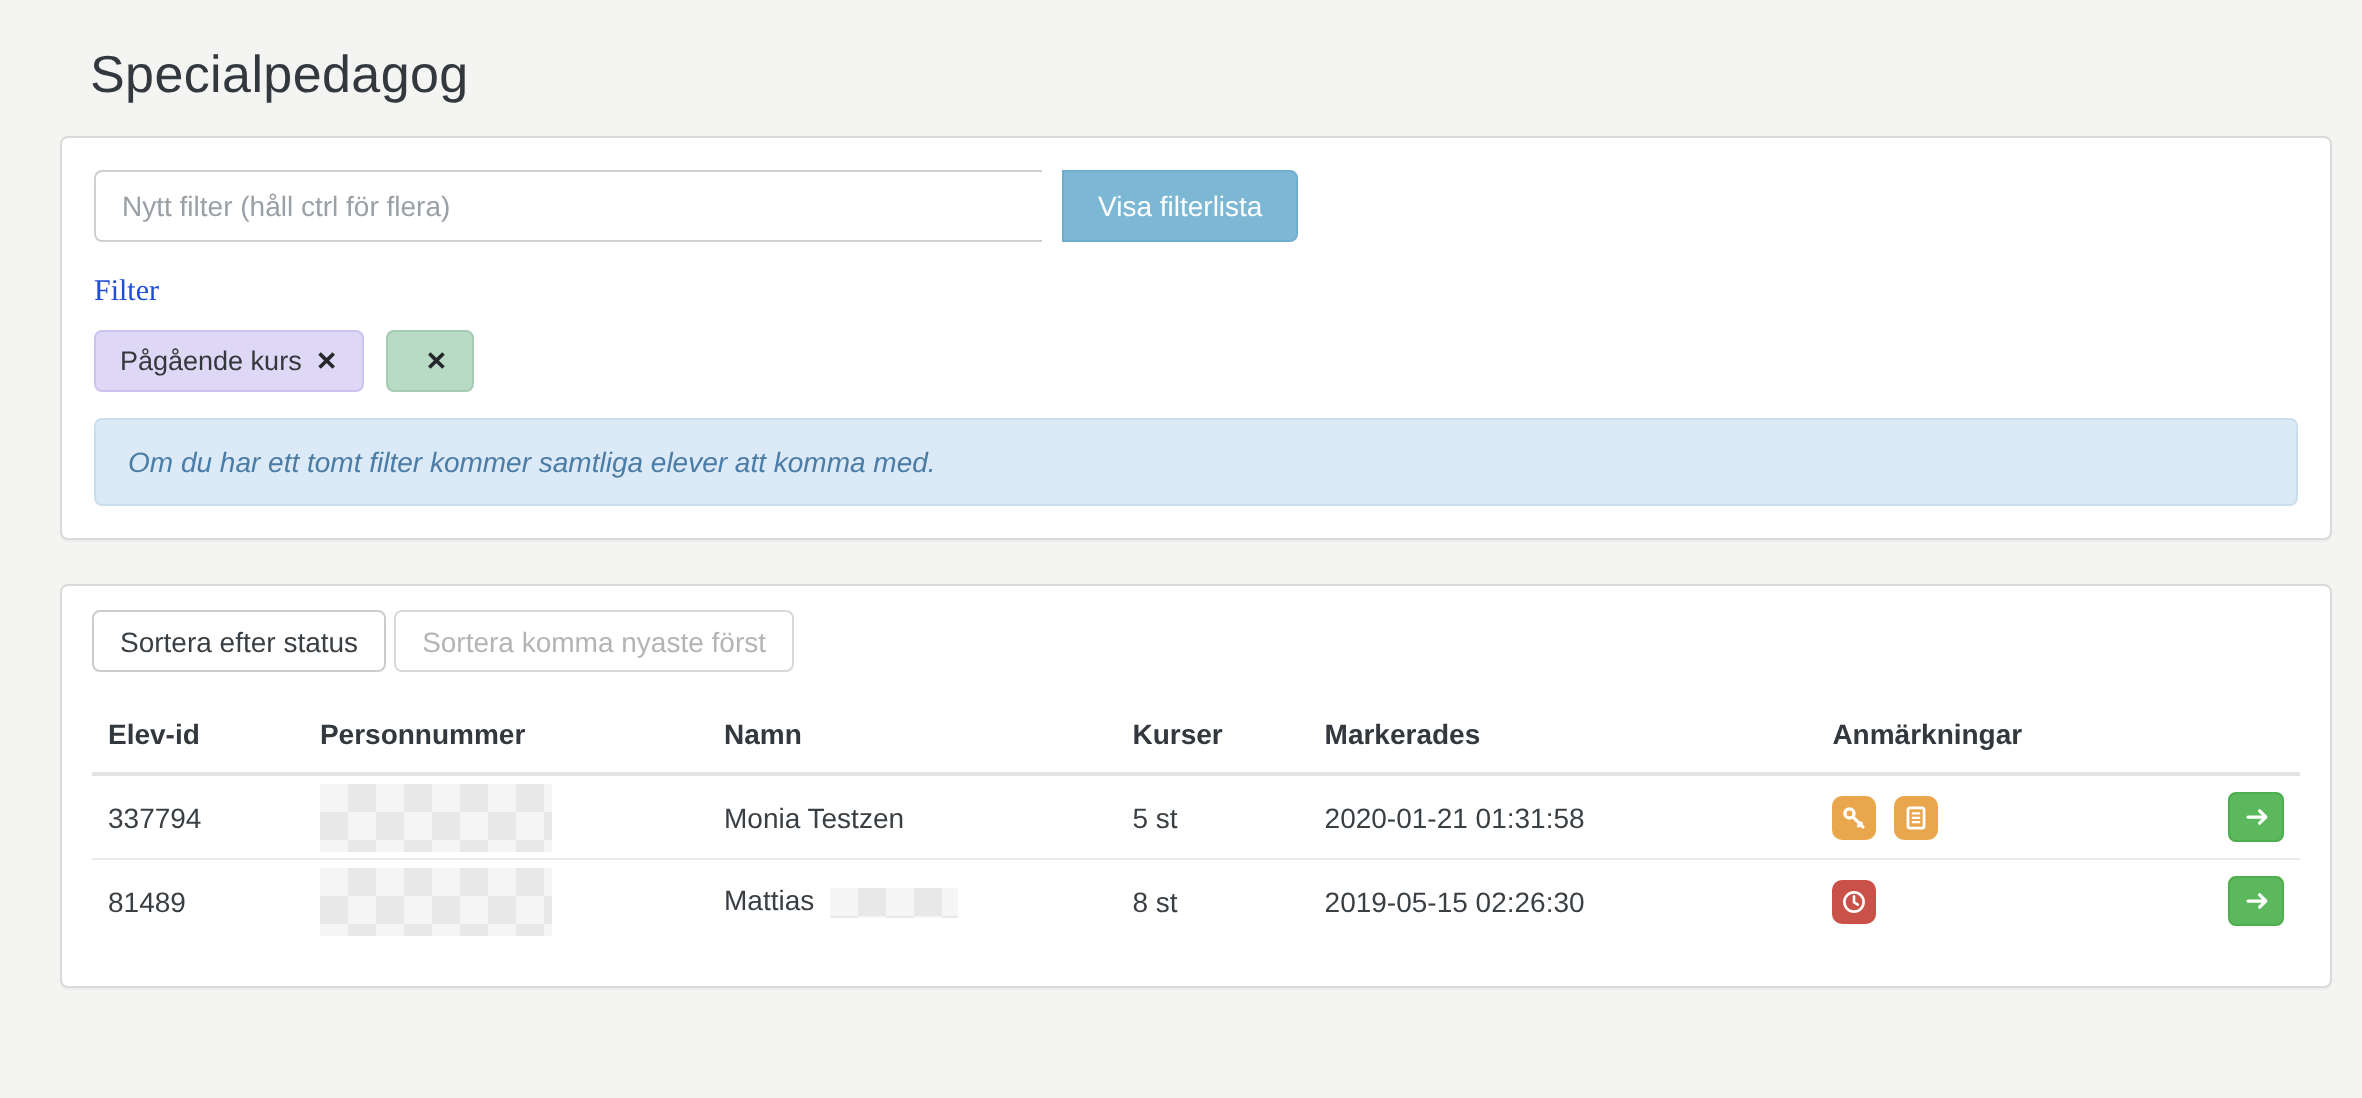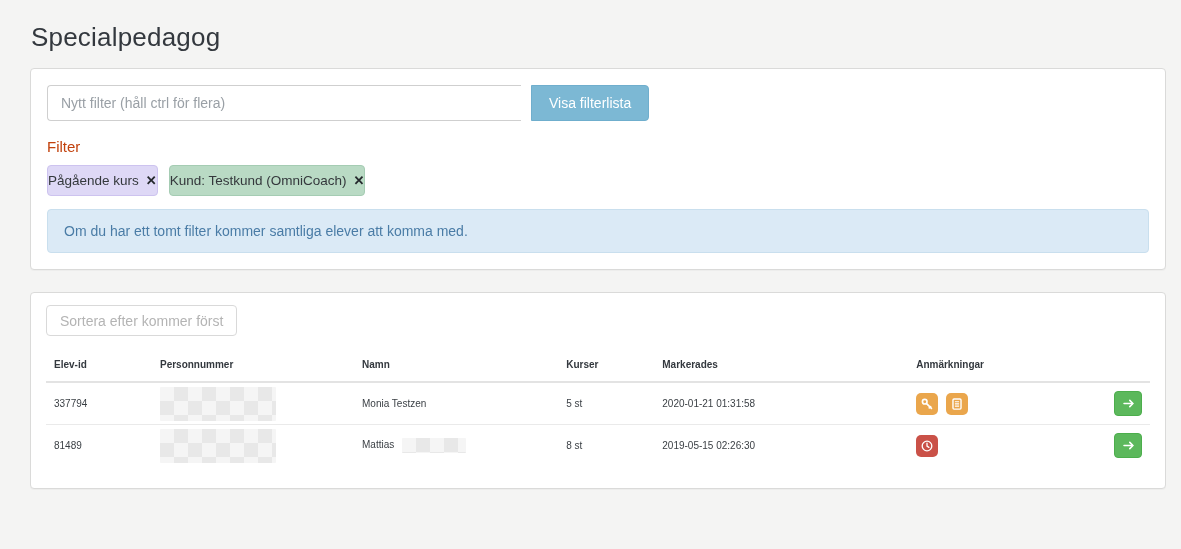--- a/index.html
+++ b/index.html
@@ -8,21 +8,21 @@
     width: 1181px; height: 549px;
     background: #f4f4f3;
     font-family: "Liberation Sans", sans-serif;
     color: #3a3f44;
     font-size: 14px;
   }
   .page { padding: 14px 15px 0 30px; }
 
   h1.page-title {
     font-size: 26px; font-weight: 400; color: #33383e;
-    margin: 8px 0 15px 1px; letter-spacing: 0.2px;
+    margin: 8px 0 15px 15px; letter-spacing: 0.2px;
   }
 
   .card {
     background: #fff;
     border: 1px solid #dadad9;
     border-radius: 4px;
     box-shadow: 0 1px 1px rgba(0,0,0,0.03);
   }
   .card.filter-card { padding: 16px; }
   .card.results-card { margin-top: 22px; padding: 12px 15px 22px 15px; }
@@ -40,36 +40,36 @@
   .filter-input::placeholder { color: #9aa0a6; }
   .btn-filterlist {
     height: 36px; padding: 0 17px;
     background: #7cb8d4; color: #fff;
     border: 1px solid #6faecd; border-radius: 0 4px 4px 0;
     font-size: 14px; font-family: "Liberation Sans", sans-serif;
     cursor: pointer;
     margin-left: 10px;
   }
 
-  .filter-label { margin-top: 17px; font-size: 15px; color: #c2410c; }
+  .filter-label { margin-top: 17px; font-size: 15px; color: #1d4ed8; font-family: Liberation Serif, serif; }
 
   .tags { margin-top: 10px; display: flex; gap: 11px; }
   .tag {
     display: inline-flex; align-items: center;
-    padding: 7px 0; border-radius: 4px;
+    padding: 7px 12px; border-radius: 4px;
     font-size: 13.5px; color: #34383c; cursor: pointer;
   }
   .tag-purple { background: #ded8f6; border: 1px solid #cdc3ef; }
   .tag-green  { background: #b9dac4; border: 1px solid #a5ccb3; }
   .tag-x { font-weight: 700; margin-left: 7px; font-size: 13px; color: #24282c; }
 
   .alert-info {
     margin-top: 13px;
     background: #dbeaf6; border: 1px solid #c9dfee; border-radius: 4px;
-    padding: 13px 16px; color: #4a7ca6; font-size: 14px;
+    padding: 13px 16px; color: #4a7ca6; font-size: 14px; font-style: italic;
   }
 
   .btn-primary {
     margin-top: 24px; height: 33px; padding: 0 15px;
     background: #4372a7; color: #fff;
     border: 1px solid #3a679a; border-radius: 4px;
     font-size: 14px; font-family: "Liberation Sans", sans-serif;
     cursor: pointer;
   }
 
@@ -79,21 +79,21 @@
     height: 31px; padding: 0 13px;
     background: #fff; border: 1px solid #ccc; border-radius: 4px;
     font-size: 14px; color: #3a3f44;
     font-family: "Liberation Sans", sans-serif; cursor: pointer;
   }
   .btn-sort.inactive { color: #b4b4b4; border-color: #d9d9d9; }
 
   table.students {
     width: 100%; margin-top: 10px;
     border-collapse: collapse; table-layout: fixed;
-    font-size: 10px;
+    font-size: 14px;
   }
   table.students th {
     text-align: left; font-weight: 700; color: #33383e;
     padding: 13px 8px 11px 8px;
     border-bottom: 2px solid #e3e3e3;
     white-space: nowrap; overflow: hidden;
   }
   table.students td {
     padding: 8px 8px; vertical-align: middle;
     white-space: nowrap; overflow: hidden;
@@ -144,32 +144,32 @@
     </div>
 
     <div class="filter-label">Filter</div>
 
     <div class="tags">
       <span class="tag tag-purple">
         <span>Pågående kurs</span>
         <span class="tag-x">✕</span>
       </span>
       <span class="tag tag-green">
-        <span>Kund: Testkund (OmniCoach)</span>
         <span class="tag-x">✕</span>
       </span>
     </div>
 
     <div class="alert-info">Om du har ett tomt filter kommer samtliga elever att komma med.</div>
 
   </section>
 
   <section class="card results-card">
     <div class="sort-row">
-      <button class="btn-sort inactive">Sortera efter kommer först</button>
+      <button class="btn-sort">Sortera efter status</button>
+      <button class="btn-sort inactive">Sortera komma nyaste först</button>
     </div>
 
     <table class="students">
       <colgroup>
         <col style="width:9.6%">
           <col style="width:18.3%">
           <col style="width:18.5%">
         <col style="width:8.7%">
           <col style="width:23%">
           <col style="width:17.5%">

